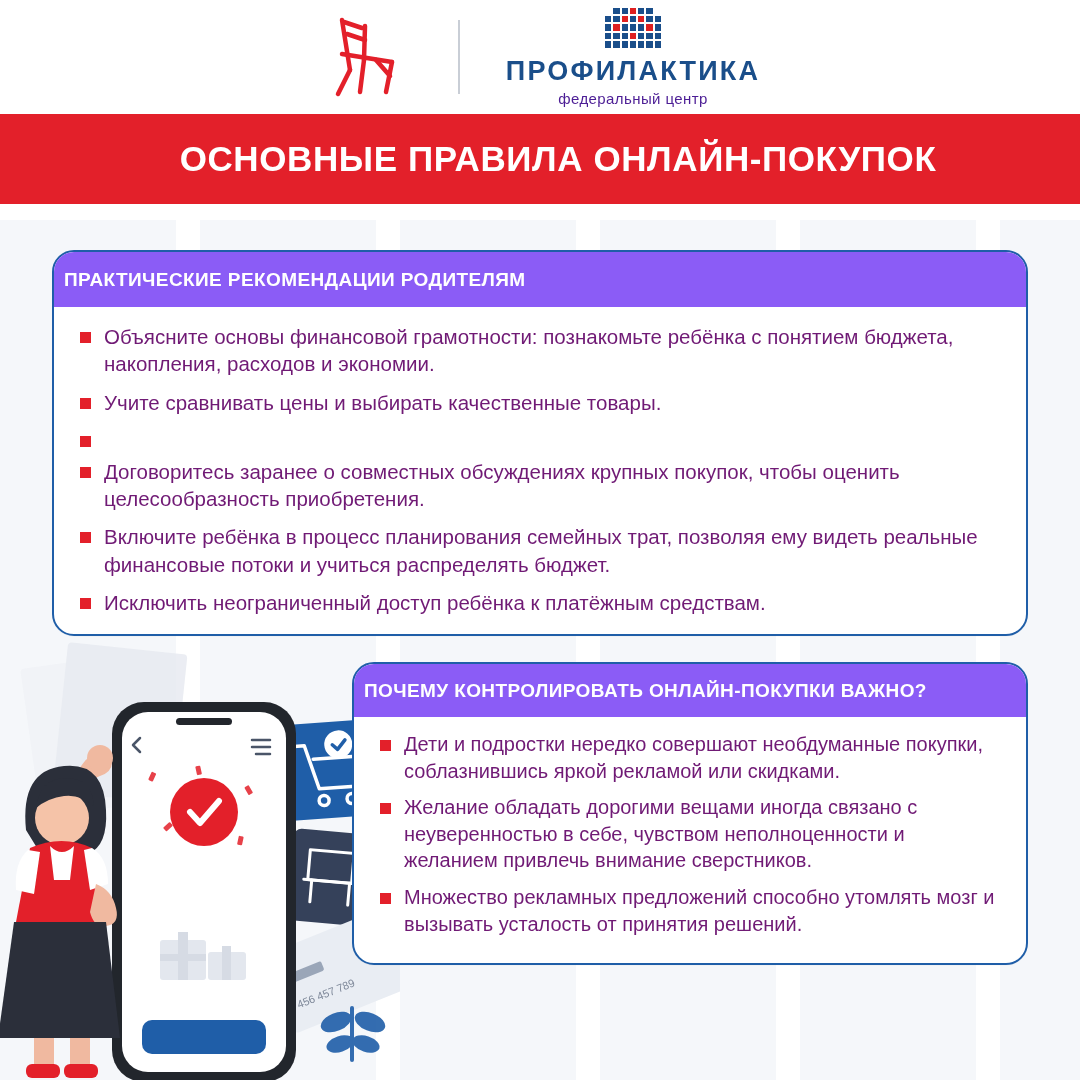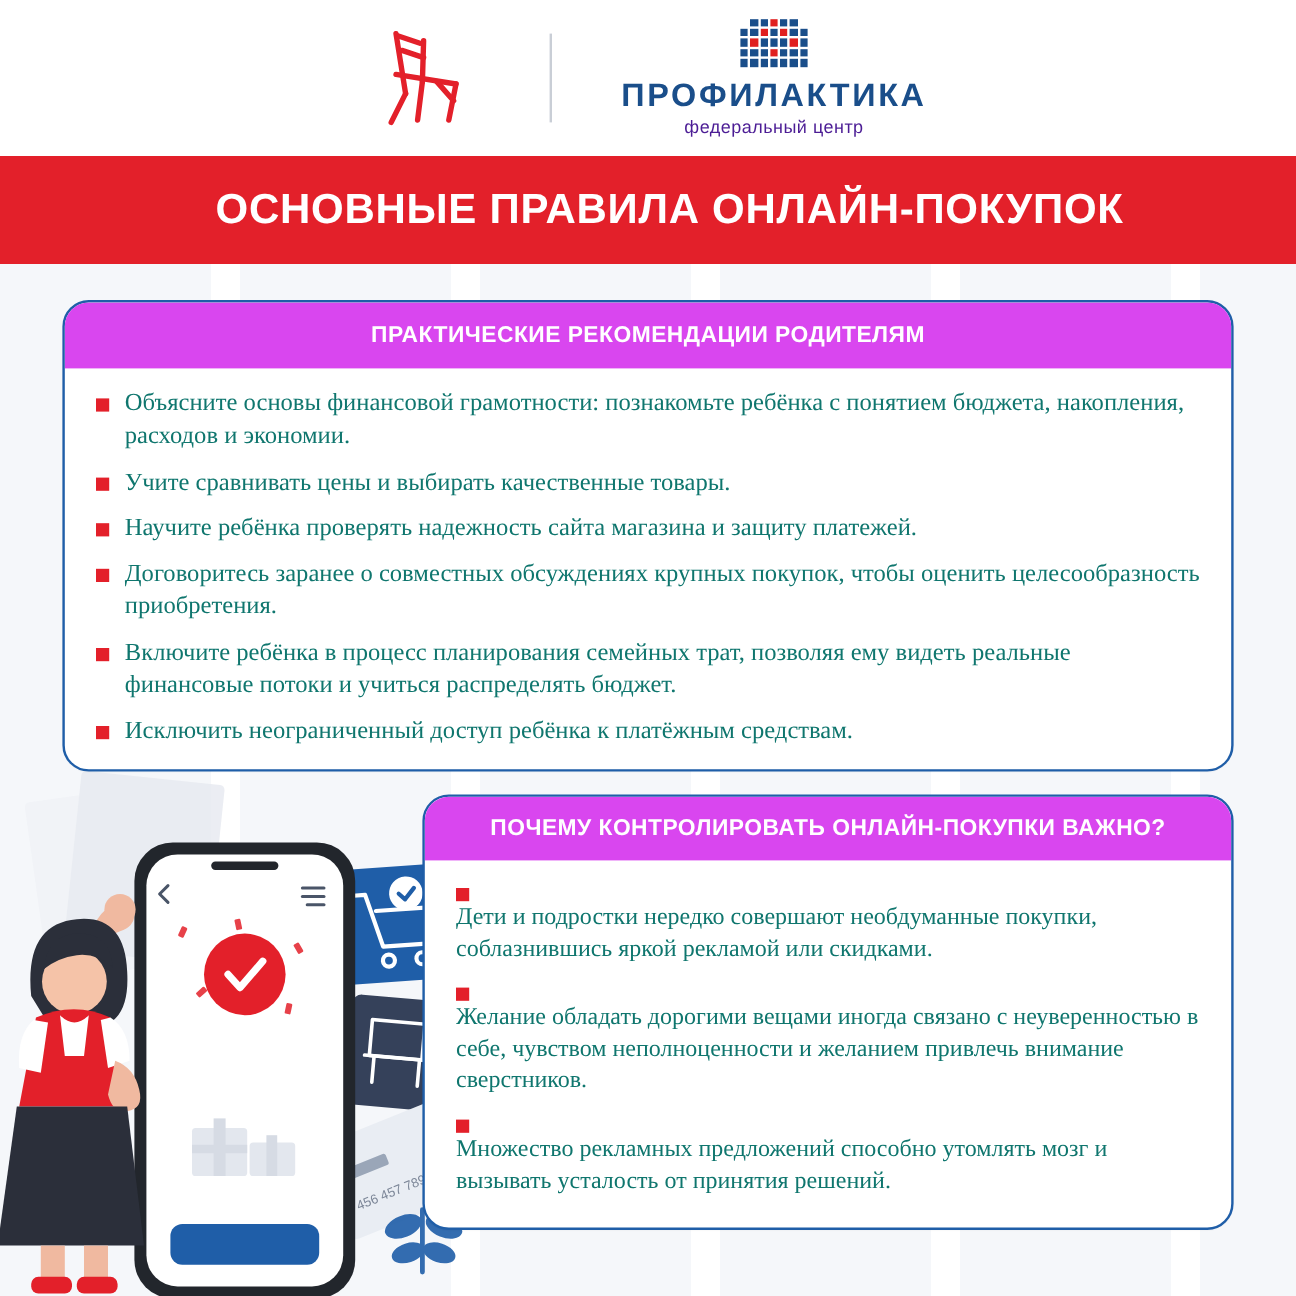--- a/index.html
+++ b/index.html
@@ -22,26 +22,26 @@
     width: 1080px; height: 860px;
     background:
       repeating-linear-gradient(to right, #eef2f7 0 176px, #ffffff 176px 200px),
       repeating-linear-gradient(to bottom, #eef2f7 0 120px, #ffffff 120px 140px);
     opacity: .55;
   }
 
   
   .header {
     position: relative;
-    height: 130px;
+    height: 114px;
     background: #ffffff;
     display: flex;
     align-items: center;
     justify-content: center;
-    gap: 58px;
+    gap: 46px;
     z-index: 5;
   }
   .logo-chair { width: 92px; height: 86px; }
   .logo-divider {
     width: 2px; height: 74px;
     background: #c9ced6;
   }
   .brand { display: flex; flex-direction: column; align-items: center; }
   .brand-mark {
     width: 56px; height: 40px;
@@ -83,64 +83,63 @@
   .card {
     position: absolute;
     background: #ffffff;
     border: 2px solid #1f5ea8;
     border-radius: 22px;
     overflow: hidden;
     z-index: 4;
     box-shadow: 0 1px 0 rgba(0,0,0,.02);
   }
   .card-head {
-    background: #d946ef;
+    background: #8b5cf6;
     color: #ffffff;
     font-size: 19px;
     font-weight: 700;
     letter-spacing: .4px;
     text-transform: uppercase;
-    text-align: center;
+    text-align: left;
     padding: 16px 10px 15px;
   }
   .card-body { padding: 16px 26px 18px 26px; }
 
   ul.bullets { list-style: none; }
   ul.bullets li {
     display: flex;
     align-items: flex-start;
     margin-bottom: 11px;
   }
   ul.bullets li:last-child { margin-bottom: 0; }
   .bullet-sq {
     flex: 0 0 auto;
     width: 11px; height: 11px;
     background: #e3202a;
     margin: 9px 13px 0 0;
   }
   .bullet-text {
     font-size: 20.5px;
     line-height: 1.33;
-    color: #0f766e;
-    font-family: Liberation Serif, serif;
+    color: #701a75;
   }
 
   
   #card-parents {
     left: 52px; top: 250px; width: 976px;
   }
   #card-parents .card-head { padding: 17px 10px 16px; }
 
   
   #card-why {
     left: 352px; top: 662px; width: 676px;
   }
   #card-why .card-body { padding: 14px 26px 16px 26px; }
   #card-why .bullet-text { font-size: 20px; line-height: 1.33; }
-  #card-why ul.bullets li { margin-bottom: 10px; flex-direction: column; }
+  #card-why ul.bullets li { margin-bottom: 10px; }
 
   
   .illu {
     position: absolute;
     left: 0; top: 640px;
     width: 400px; height: 440px;
     z-index: 3;
   }
   .illu svg { display: block; }
 </style>
@@ -225,21 +224,20 @@
         <li>
           <span class="bullet-sq"></span>
           <span class="bullet-text">Объясните основы финансовой грамотности: познакомьте ребёнка с понятием бюджета, накопления, расходов и экономии.</span>
         </li>
         <li>
           <span class="bullet-sq"></span>
           <span class="bullet-text">Учите сравнивать цены и выбирать качественные товары.</span>
         </li>
         <li>
           <span class="bullet-sq"></span>
-          <span class="bullet-text">Научите ребёнка проверять надежность сайта магазина и защиту платежей.</span>
         </li>
         <li>
           <span class="bullet-sq"></span>
           <span class="bullet-text">Договоритесь заранее о совместных обсуждениях крупных покупок, чтобы оценить целесообразность приобретения.</span>
         </li>
         <li>
           <span class="bullet-sq"></span>
           <span class="bullet-text">Включите ребёнка в процесс планирования семейных трат, позволяя ему видеть реальные финансовые потоки и учиться распределять бюджет.</span>
         </li>
         <li>

